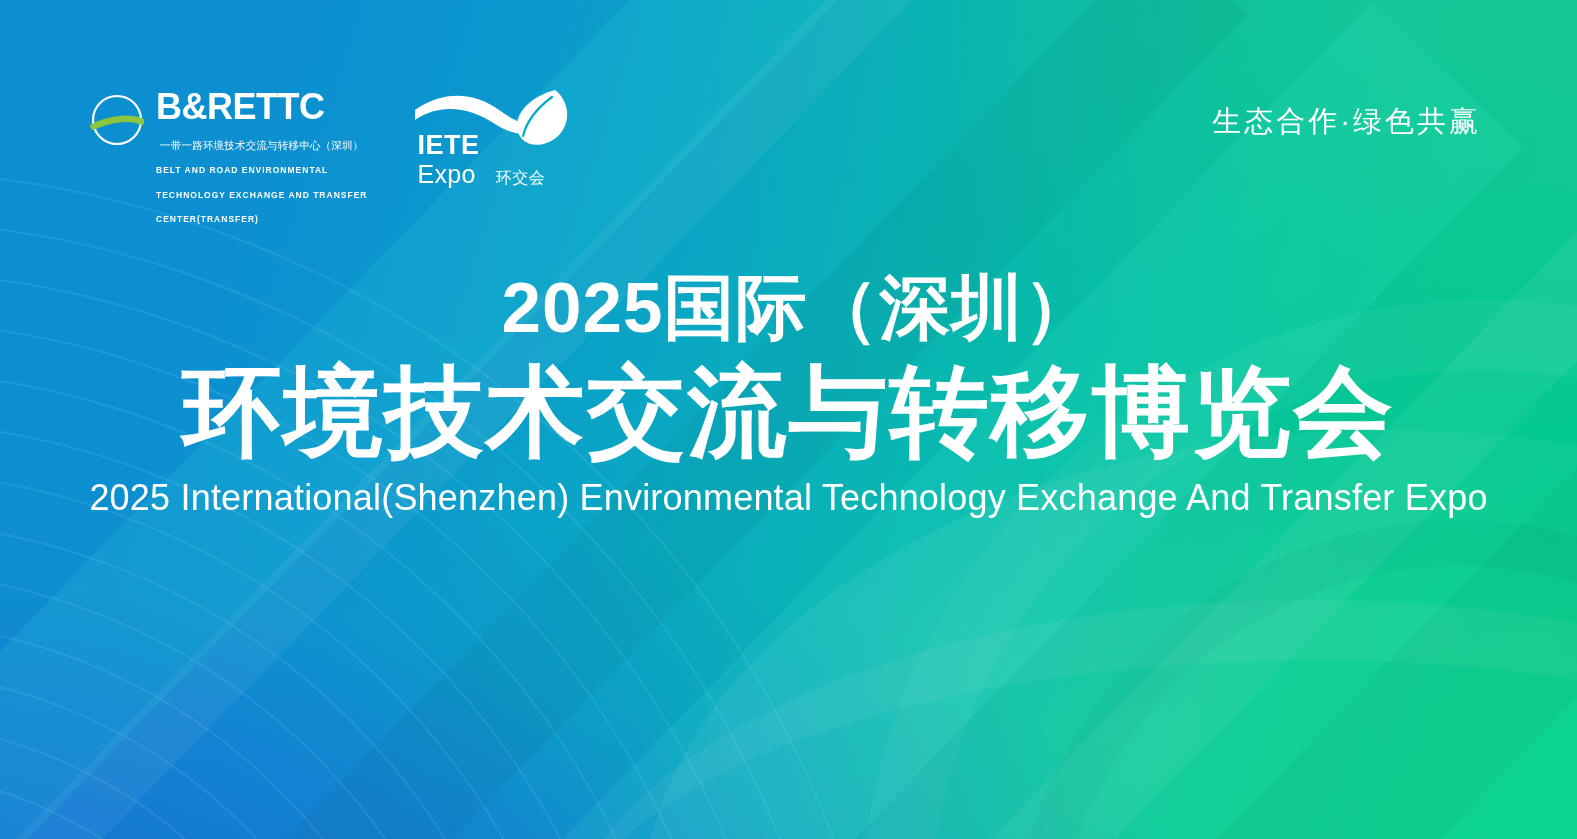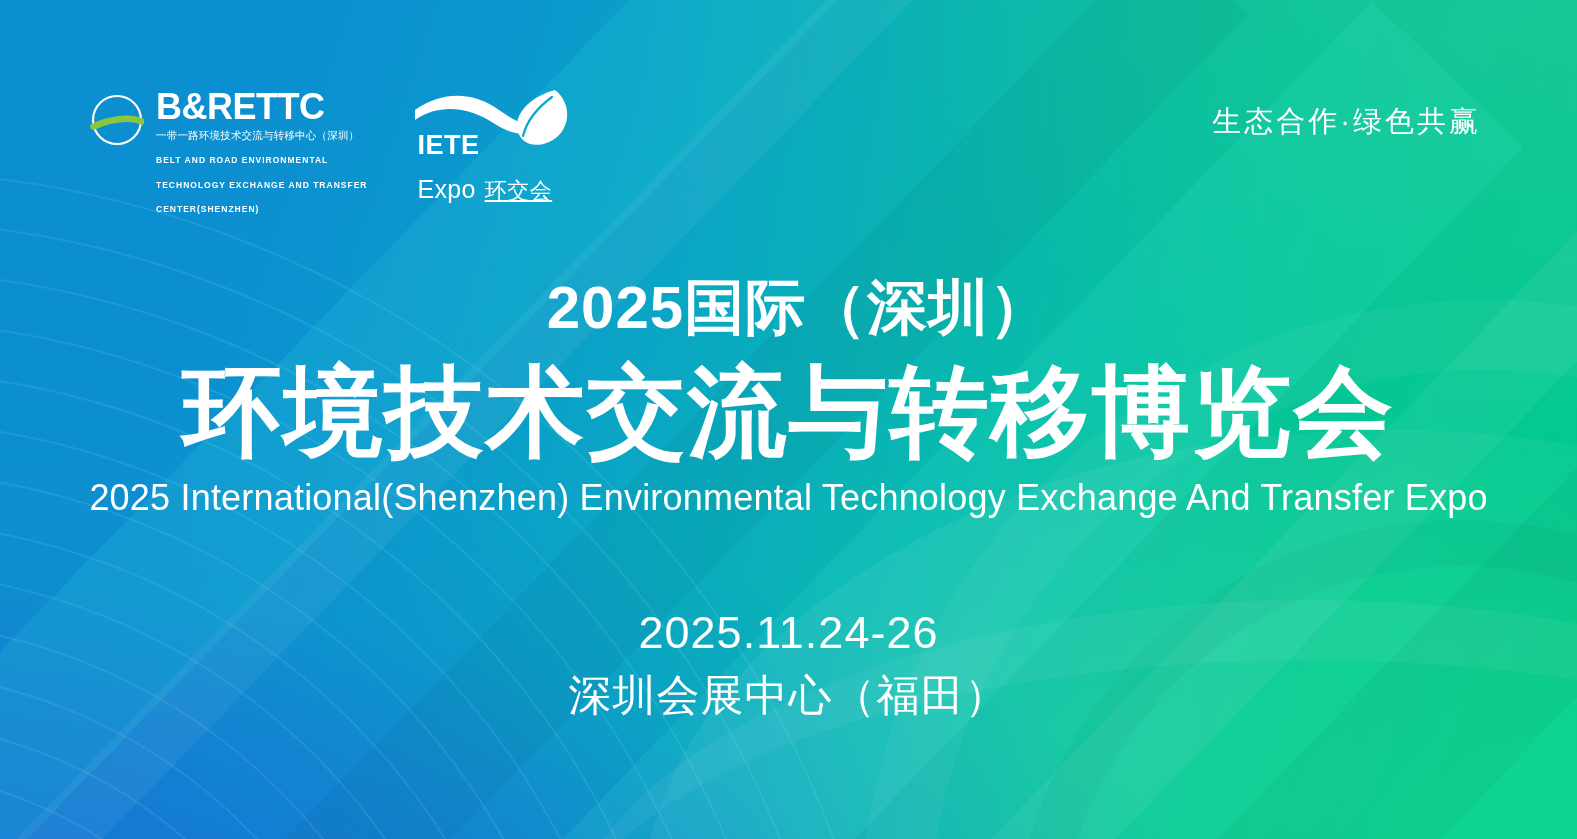--- a/index.html
+++ b/index.html
@@ -90,49 +90,49 @@
   .brettc{display:flex;align-items:flex-start;gap:12px;}
   .globe{width:54px;height:54px;flex:0 0 54px;position:relative;margin-top:5px;}
   .globe svg{display:block;}
   .brettc-txt{display:flex;flex-direction:column;}
   .brettc-name{
     color:#fff;font-weight:bold;font-size:36px;line-height:38px;
     letter-spacing:-0.5px;white-space:nowrap;
   }
   .brettc-cn{
     color:#fff;font-size:10.5px;line-height:14px;letter-spacing:.2px;
-    white-space:nowrap;margin-top:2px;
+    white-space:nowrap;margin-top:12px;text-align:center;
   }
   .brettc-en{
     color:#fff;font-size:8.5px;line-height:11.5px;font-weight:bold;
     letter-spacing:1.0px;white-space:nowrap;margin-top:13px;
   }
 
   .iete{position:relative;width:160px;height:100px;}
   .iete .swoosh{position:absolute;left:0;top:0;}
   .iete-text{position:absolute;left:4px;top:44px;}
   .iete-1{color:#fff;font-weight:bold;font-size:27px;line-height:27px;letter-spacing:.5px;}
-  .iete-2{display:flex;align-items:baseline;gap:9px;margin-top:17px;}
+  .iete-2{display:flex;align-items:baseline;gap:20px;margin-top:2px;}
   .iete-expo{color:#fff;font-size:25px;line-height:26px;letter-spacing:.3px;}
-  .iete-cn{color:#fff;font-size:22px;line-height:20px;letter-spacing:.5px;text-decoration:underline;}
+  .iete-cn{color:#fff;font-size:16px;line-height:20px;letter-spacing:.5px;}
 
   
   .slogan{
     position:absolute;right:96px;top:103px;
     color:#ffffff;font-size:29px;line-height:36px;letter-spacing:3px;
     white-space:nowrap;
   }
 
   
   .main{
     position:absolute;left:0;right:0;top:258px;text-align:center;
   }
   .t1{
     color:#fff;font-weight:bold;
-    font-size:60px;line-height:100px;letter-spacing:1px;
+    font-size:71px;line-height:100px;letter-spacing:1px;
     white-space:nowrap;
     padding-left:20px;
   }
   .t2{
     color:#fff;font-weight:bold;
     font-size:99px;line-height:108px;letter-spacing:2px;
     white-space:nowrap;margin-top:0;
   }
   .t3{
     color:#fff;font-size:36px;line-height:40px;letter-spacing:.2px;
@@ -201,21 +201,21 @@
         <svg width="54" height="54" viewBox="0 0 54 54">
           <circle cx="27" cy="27" r="24" fill="none" stroke="#ffffff" stroke-width="2.2"></circle>
           <path d="M3.5 33.5 C16 27.5 38 22.5 51.5 28.5" fill="none" stroke="#8cc63f" stroke-width="6.5" stroke-linecap="round"></path>
         </svg>
       </div>
       <div class="brettc-txt">
         <div class="brettc-name">B&amp;RETTC</div>
         <div class="brettc-cn">一带一路环境技术交流与转移中心（深圳）</div>
         <div class="brettc-en">BELT AND ROAD ENVIRONMENTAL</div>
         <div class="brettc-en">TECHNOLOGY EXCHANGE AND TRANSFER</div>
-        <div class="brettc-en">CENTER(SHENZHEN)</div>
+        <div class="brettc-en">CENTER(TRANSFER)</div>
       </div>
     </div>
 
     <div class="iete">
       <svg class="swoosh" width="160" height="66" viewBox="0 0 160 66">
         <path d="M2 22 C30 2 62 4 86 22 C104 35 120 42 134 36 C120 50 100 48 82 36 C58 20 28 14 2 32 Z" fill="#ffffff"></path>
         <path d="M142 2 C160 16 158 44 136 54 C118 62 104 52 104 38 C104 22 120 8 142 2 Z" fill="#ffffff"></path>
         <path d="M139 9 C124 20 114 32 110 48" fill="none" stroke="#0aa8c8" stroke-width="2.2" stroke-linecap="round"></path>
       </svg>
       <div class="iete-text">
@@ -230,18 +230,14 @@
   </div>
 
   <div class="slogan">生态合作·绿色共赢</div>
 
   <div class="main">
     <div class="t1">2025国际（深圳）</div>
     <div class="t2">环境技术交流与转移博览会</div>
     <div class="t3">2025 International(Shenzhen) Environmental Technology Exchange And Transfer Expo</div>
   </div>
 
-  <div class="meta">
-    <div class="date">2025.11.24-26</div>
-    <div class="venue">深圳会展中心（福田）</div>
-  </div>
 
 </div>
 
 </body></html>

